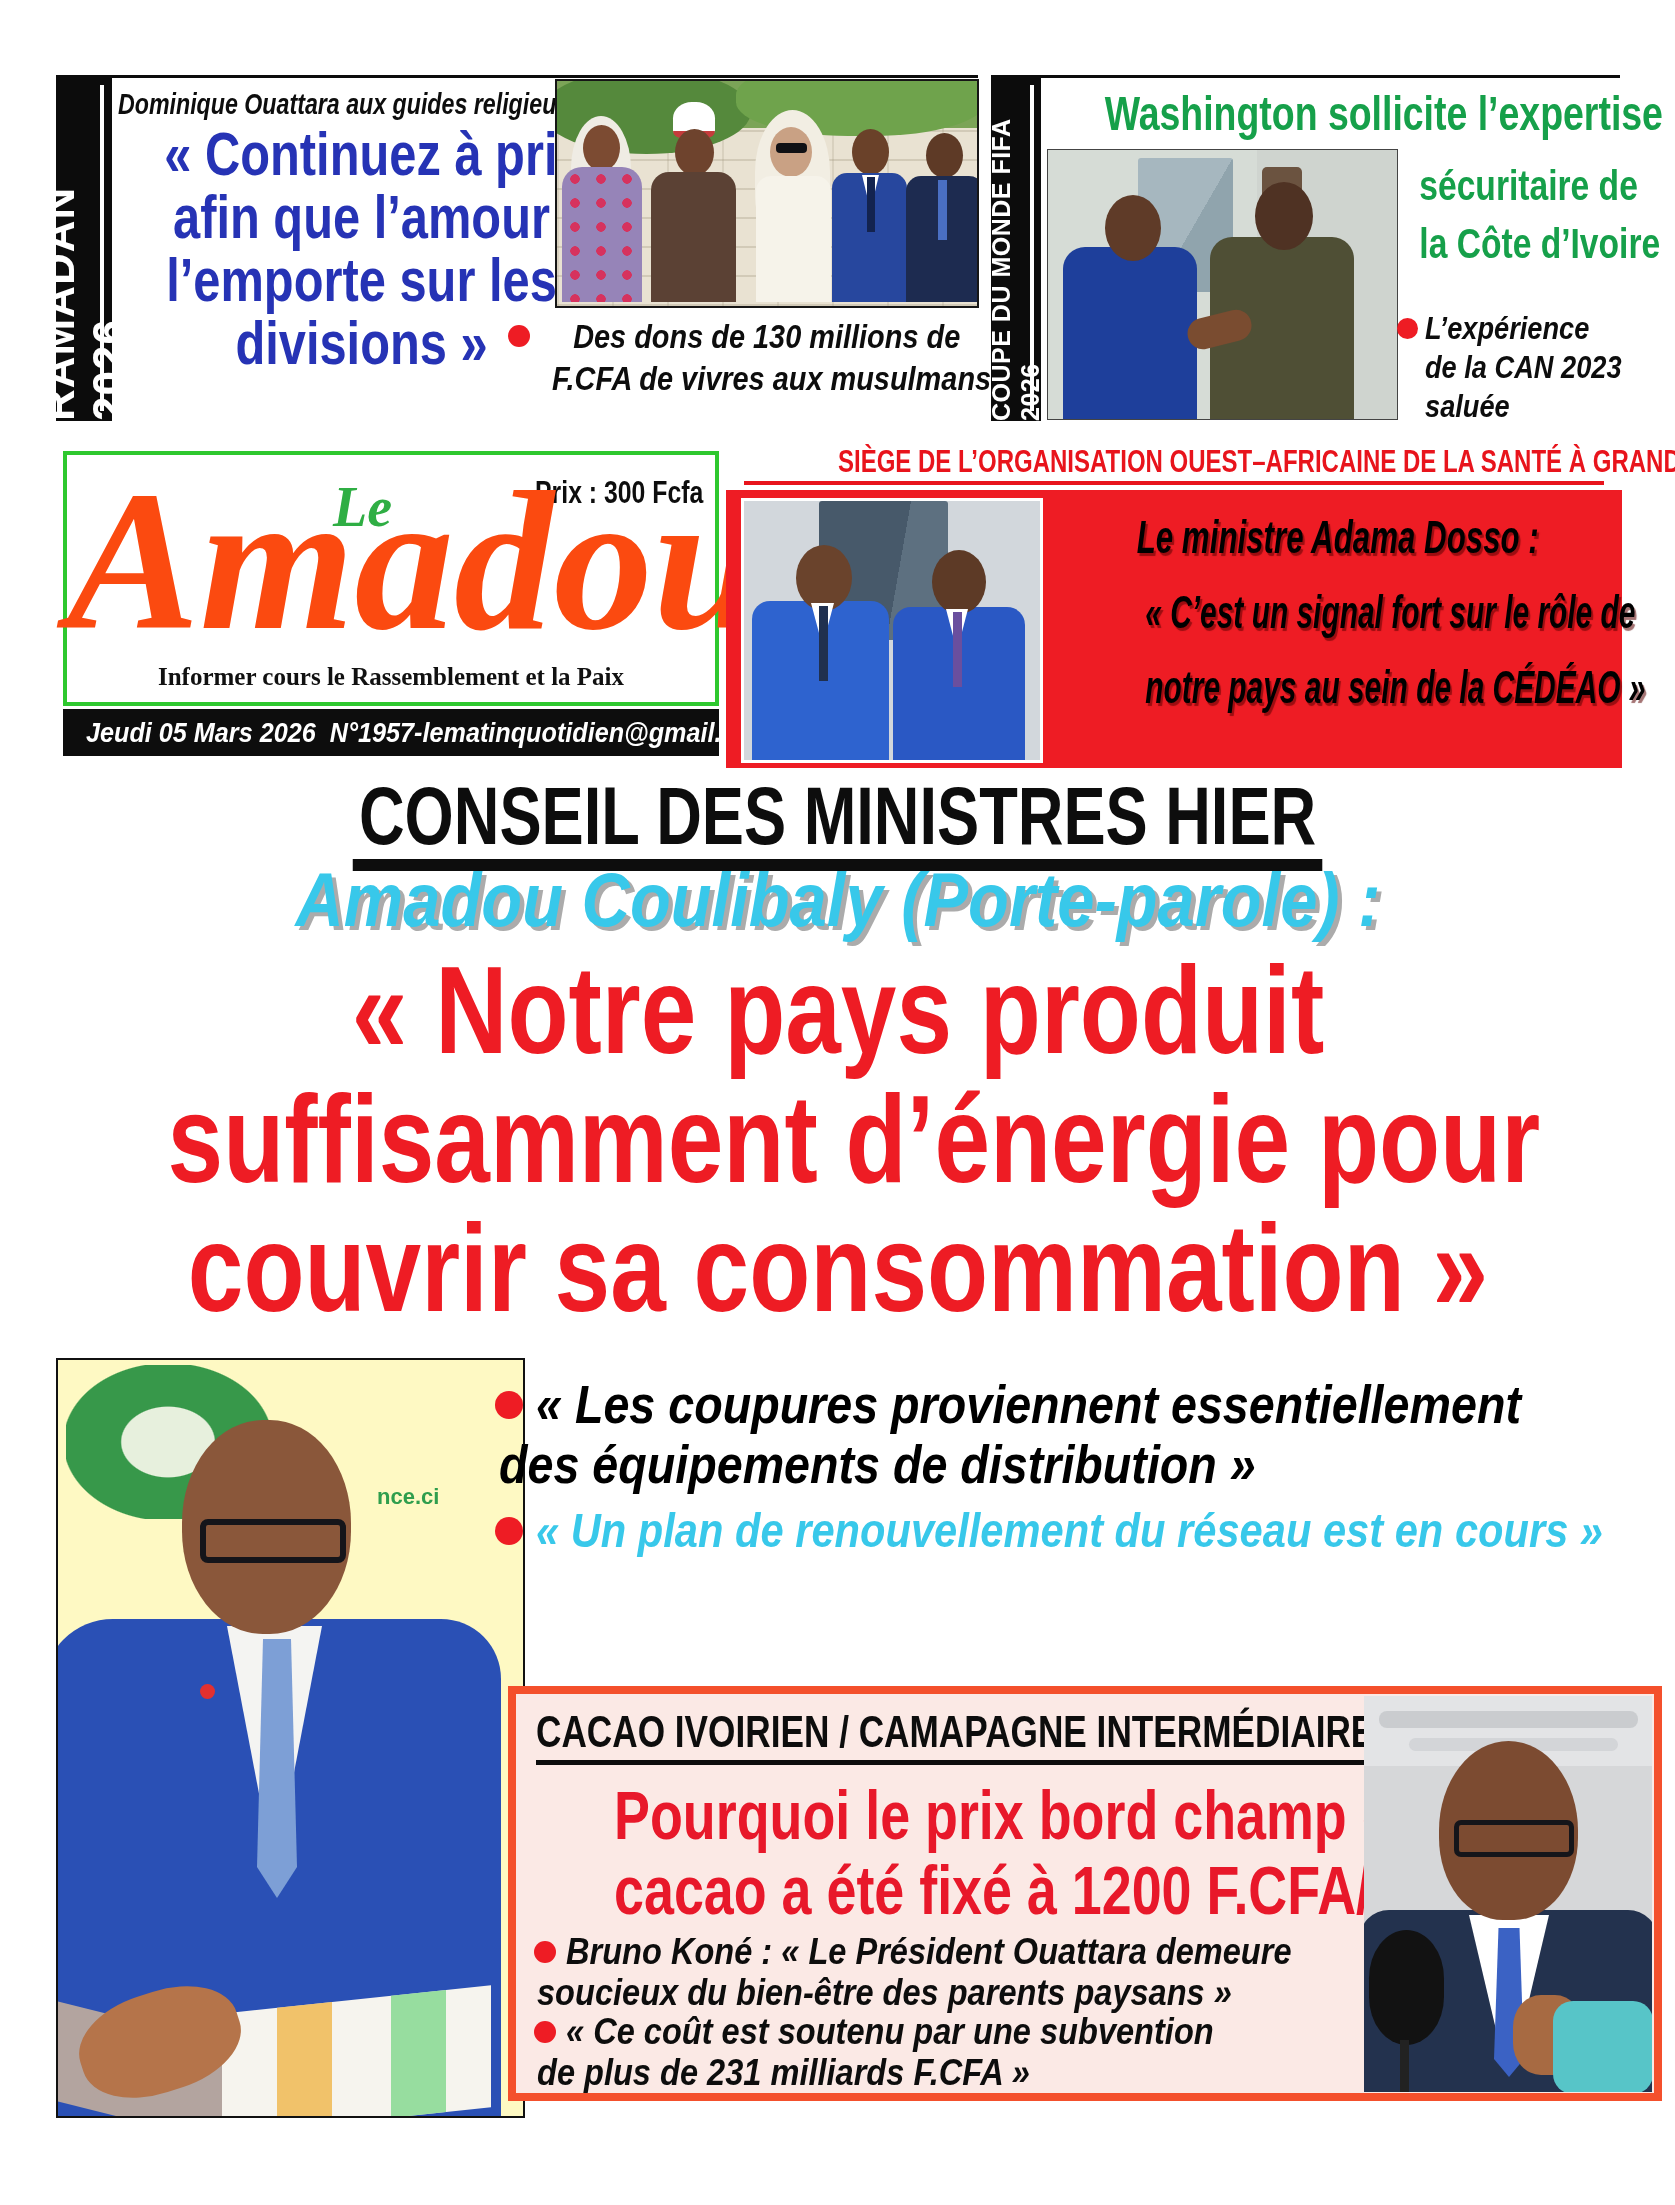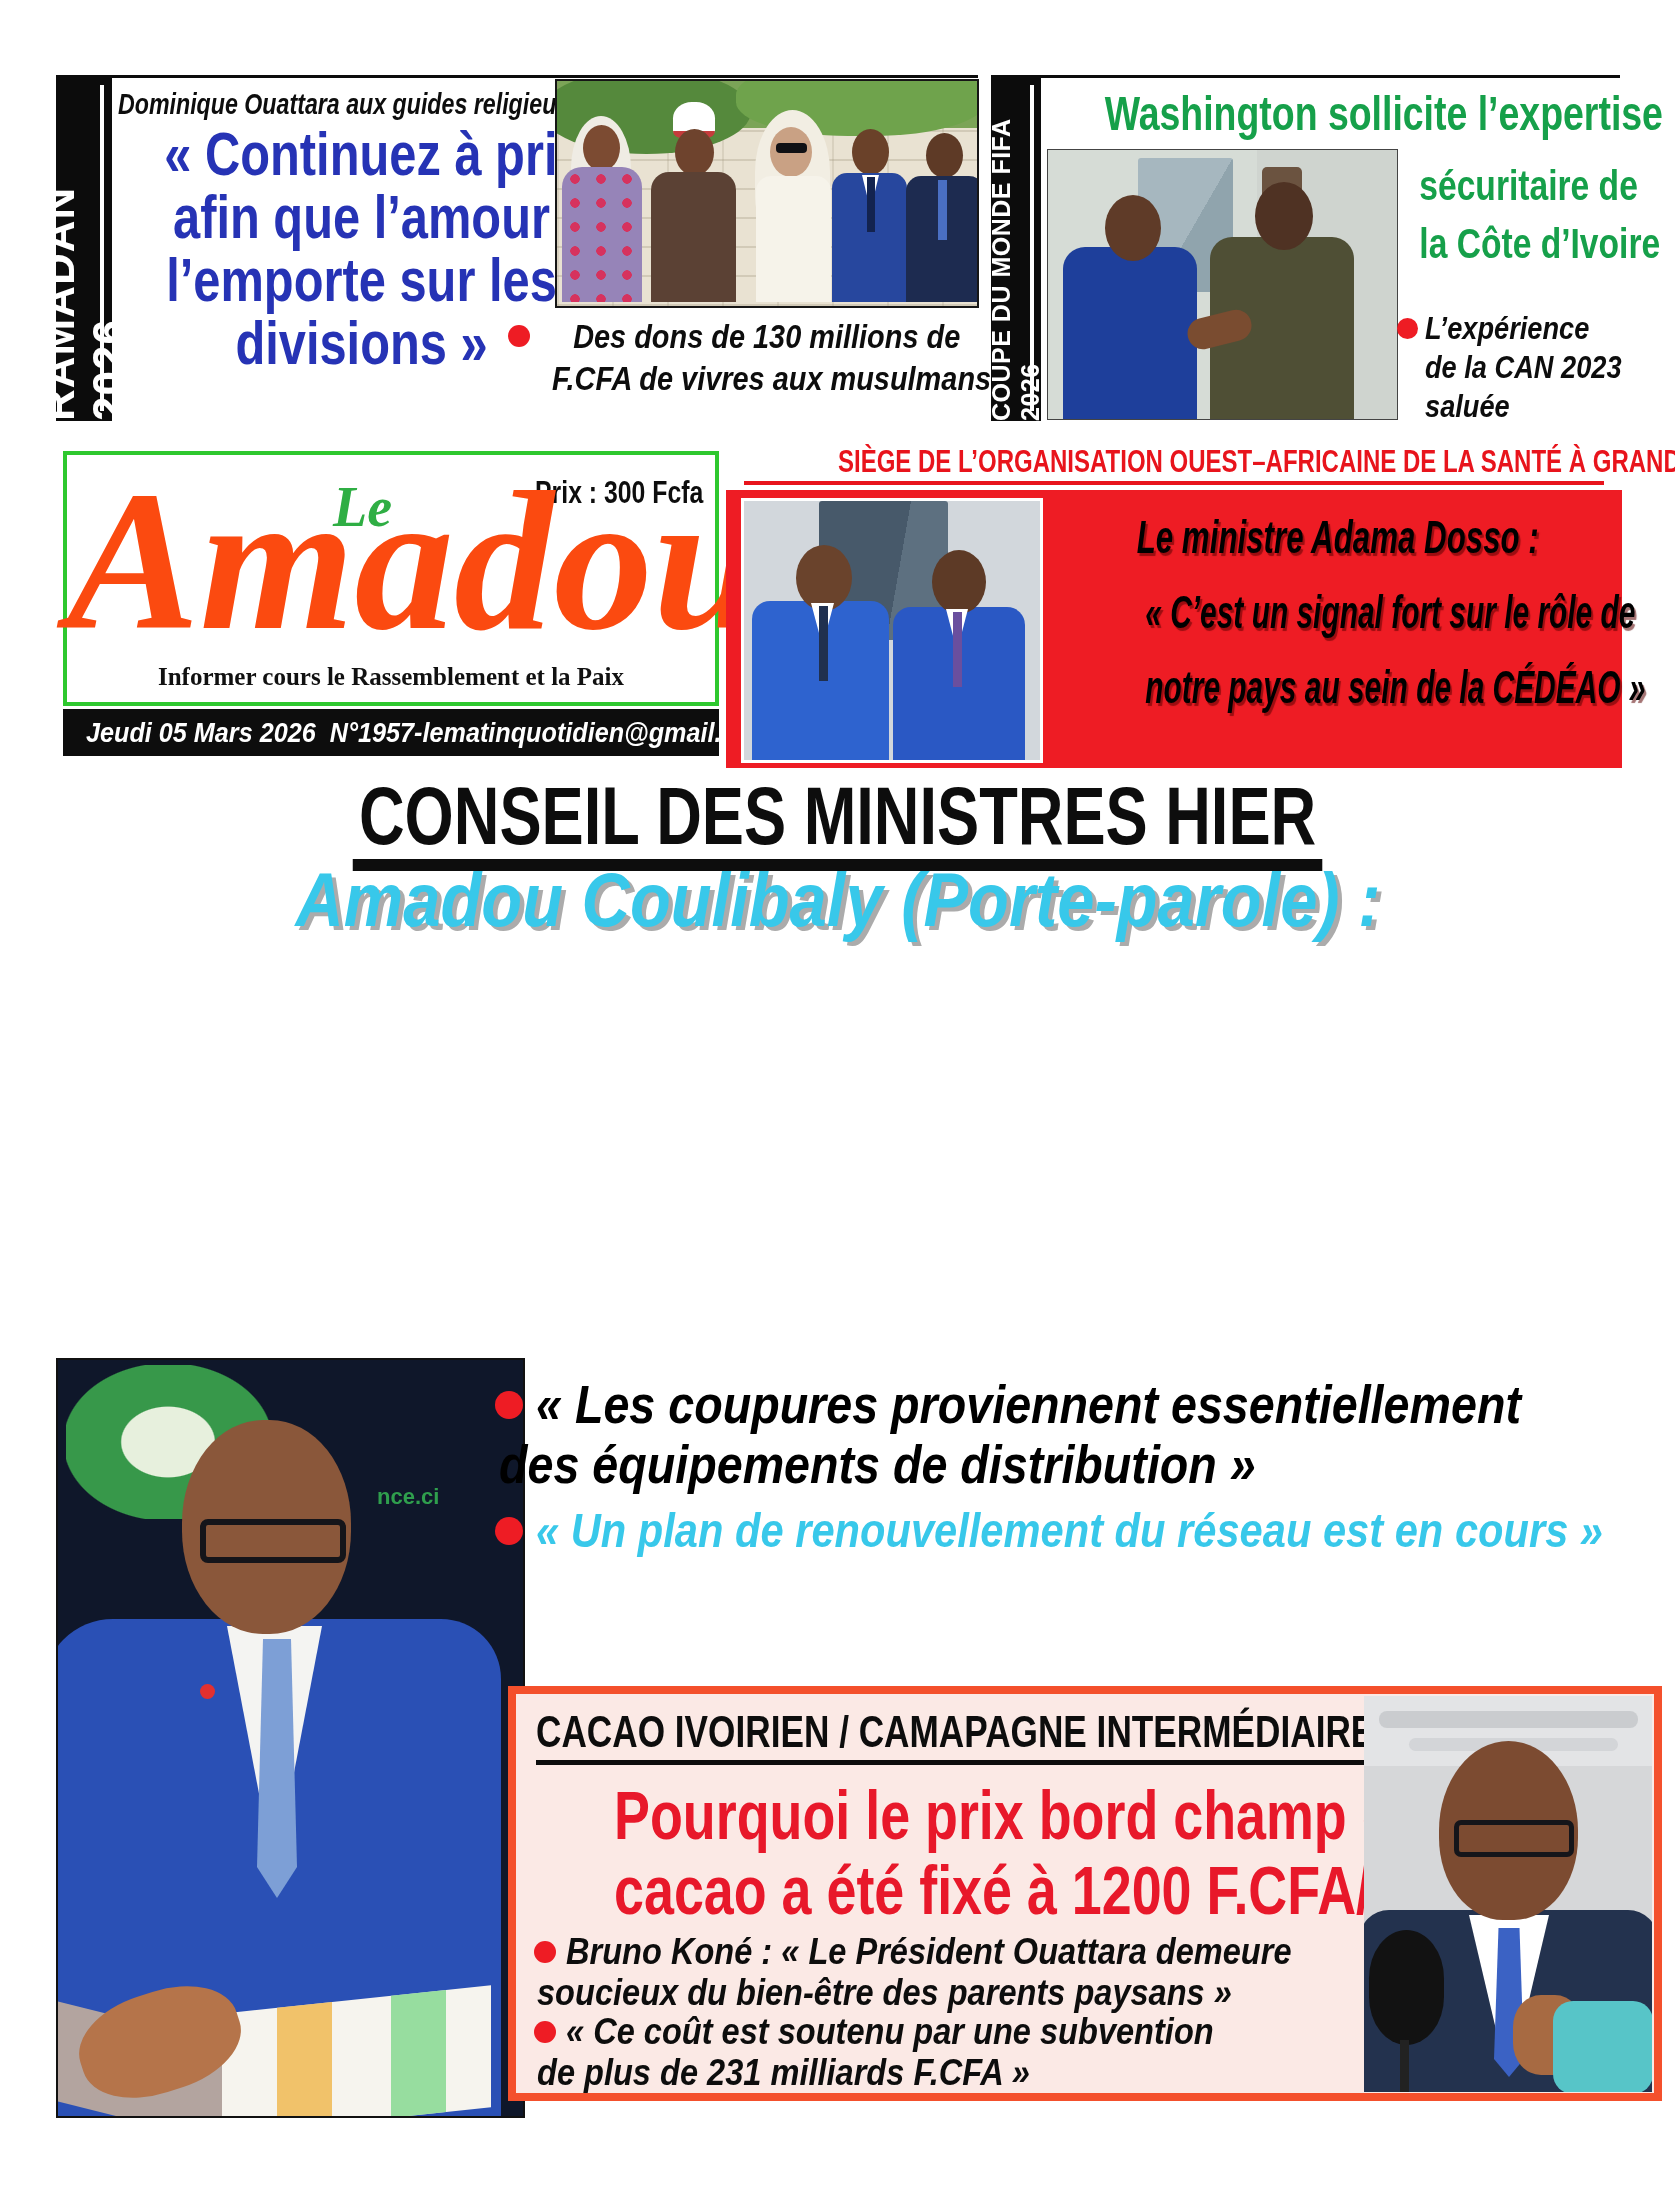--- a/index.html
+++ b/index.html
@@ -145,22 +145,27 @@
       <span class="cond" style="transform:scaleX(.68);">Le ministre Adama Dosso :</span>
       <span class="cond" style="transform:scaleX(.65);">« C’est un signal fort sur le rôle de</span>
       <span class="cond" style="transform:scaleX(.65);">notre pays au sein de la CÉDÉAO »</span>
     </div>
   </section>
 
   <div class="abs" style="left:0;top:779px;width:100%;text-align:center;">
     <span style="display:inline-block;white-space:nowrap;font-size:81px;font-weight:bold;color:#0d0d0d;transform:scaleX(.78);transform-origin:50% 50%;border-bottom:12px solid #0d0d0d;padding:0 8px 5px;line-height:75px;">CONSEIL DES MINISTRES HIER</span>
   </div>
   <div class="abs cond" style="left:0;top:862px;width:100%;text-align:center;font-size:76px;font-weight:bold;font-style:italic;color:#38c8ea;transform:scaleX(.88);text-shadow:5px 3.5px 0 #ababab;line-height:75px;">Amadou Coulibaly (Porte-parole) :</div>
-
-  <div class="photo" style="left:56px;top:1358px;width:469px;height:760px;border:2px solid #111;background:#0f172a;box-sizing:border-box;">
+  <div class="abs" style="left:0;top:945px;width:100%;text-align:center;color:#ee1c24;font-weight:bold;font-size:125px;line-height:129px;">
+    <span class="cond" style="transform:scaleX(.8);">« Notre pays produit</span>
+    <span class="cond" style="transform:scaleX(.8);">suffisamment d’énergie pour</span>
+    <span class="cond" style="transform:scaleX(.8);">couvrir sa consommation »</span>
+  </div>
+
+  <div class="photo" style="left:56px;top:1358px;width:469px;height:760px;border:2px solid #111;background:#fef9c3;box-sizing:border-box;">
     <div class="shape" style="left:7.5px;top:5px;width:204px;height:154px;background:radial-gradient(ellipse at center,#e7f0dd 0 32%,#37984a 33% 72%,rgba(0,0,0,0) 73%);"></div>
     <div class="shape nw" style="left:319px;top:124px;color:#2f9e4d;font-size:22px;font-weight:bold;">nce.ci</div>
     <div class="shape" style="left:-15px;top:259px;width:458px;height:498px;background:#2a50b5;border-radius:70px 60px 0 0;"></div>
     <div class="shape" style="left:169px;top:266px;width:95px;height:209px;background:#f4f4f2;clip-path:polygon(0 0,100% 0,58% 100%,42% 100%);"></div>
     <div class="shape" style="left:199px;top:279px;width:40px;height:259px;background:#7d9fd6;clip-path:polygon(15% 0,85% 0,100% 88%,50% 100%,0 88%);"></div>
     <div class="shape" style="left:142px;top:324px;width:15px;height:15px;background:#e23030;border-radius:50%;"></div>
     <div class="shape" style="left:124px;top:60px;width:169px;height:214px;background:#8a573a;border-radius:48%;"></div>
     <div class="shape" style="left:142px;top:159px;width:134px;height:32px;border:6.5px solid #15151a;border-radius:8px;"></div>
     <div class="shape" style="left:154px;top:640px;width:279px;height:122px;background:#f6f4ee;transform:skewY(-6deg);">
       <div class="shape" style="left:65px;top:0;width:55px;height:100%;background:#f0b548;opacity:.8;"></div>

